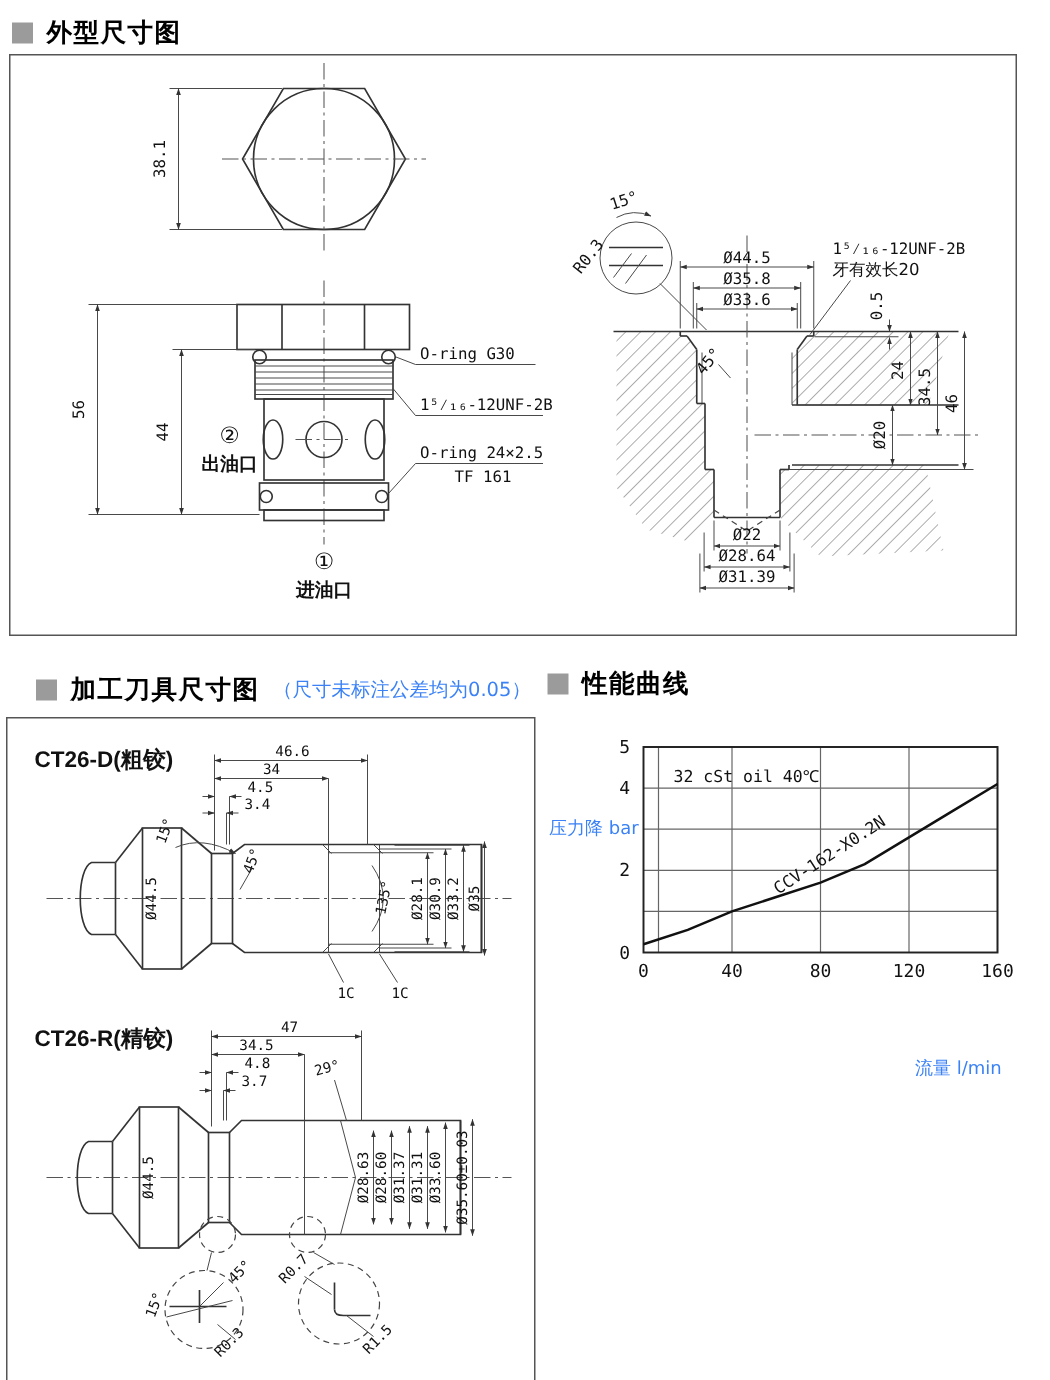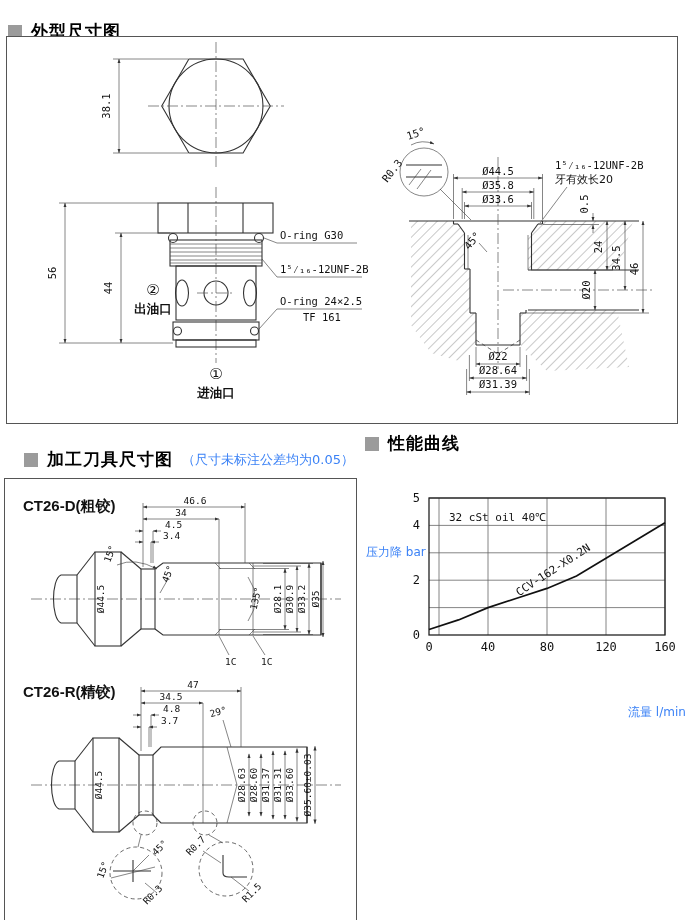--- a/index.html
+++ b/index.html
@@ -28,21 +28,21 @@
   .tick{font:12px "DejaVu Sans Mono","Liberation Mono",monospace;fill:#111;}
   .anno{font:11px "DejaVu Sans Mono","Liberation Mono",monospace;fill:#111;}
   .curve{fill:none;stroke:#111;stroke-width:1.7;}
   .axlab{position:absolute;font-size:12px;color:#3b82f6;margin-top:45px;}
 </style>
 </head>
 <body>
 
 <div id="page">
 
-  <div class="hdr" style="left:8px;top:20px;">
+  <div class="hdr" style="left:8px;top:10px;">
     <span class="sq"></span>
     <span class="htxt">外型尺寸图</span>
   </div>
 
   <div class="box" style="left:6px;top:36px;width:672px;height:388px;">
     <svg width="669" height="385" viewBox="0 0 669 385">
       <defs>
         <marker id="arA" viewBox="0 0 10 10" refX="9.5" refY="5" markerWidth="7" markerHeight="7" orient="auto-start-reverse">
           <path d="M0,1.6 L10,5 L0,8.4 z" fill="#333"></path>
         </marker>
@@ -209,21 +209,21 @@
         <text class="dm mid" x="491" y="351">Ø31.39</text>
       </g>
     </svg>
   </div>
 
   <div class="hdr" style="left:8px;top:448px;padding-left:16px;">
     <span class="sq"></span>
     <span class="htxt">加工刀具尺寸图</span>
     <span class="hnote">（尺寸未标注公差均为0.05）</span>
   </div>
-  <div class="hdr" style="left:365px;top:432px;">
+  <div class="hdr" style="left:365px;top:444px;">
     <span class="sq"></span>
     <span class="htxt">性能曲线</span>
   </div>
 
   <div class="box" style="left:4px;top:478px;width:353px;height:503px;">
     <svg width="350" height="434" viewBox="0 0 350 434">
       <defs>
         <marker id="arB" viewBox="0 0 10 10" refX="9.5" refY="5" markerWidth="7" markerHeight="7" orient="auto-start-reverse">
           <path d="M0,1.6 L10,5 L0,8.4 z" fill="#333"></path>
         </marker>
@@ -391,16 +391,16 @@
         <text x="57" y="24" class="tick" text-anchor="end">5</text>
         <text x="66" y="173" class="tick" text-anchor="middle">0</text>
         <text x="125" y="173" class="tick" text-anchor="middle">40</text>
         <text x="184" y="173" class="tick" text-anchor="middle">80</text>
         <text x="243" y="173" class="tick" text-anchor="middle">120</text>
         <text x="302" y="173" class="tick" text-anchor="middle">160</text>
         <text x="86" y="43" class="anno">32 cSt oil 40℃</text>
         <polyline points="66,151.52 95.5,141.93 125,129.6 154.5,120.00999999999999 184,110.42 213.5,98.09 243,80.28 272.5,62.47 302,44.66000000000001" class="curve"></polyline>
         <text x="192" y="95" class="anno" transform="rotate(-33 192 95)" text-anchor="middle">CCV-162-X0.2N</text>
       </svg>
-    <div class="axlab" style="left:265px;top:181px;">流量 l/min</div>
+    <div class="axlab" style="left:247px;top:181px;">流量 l/min</div>
   </div>
 
 </div>
 
 </body></html>

